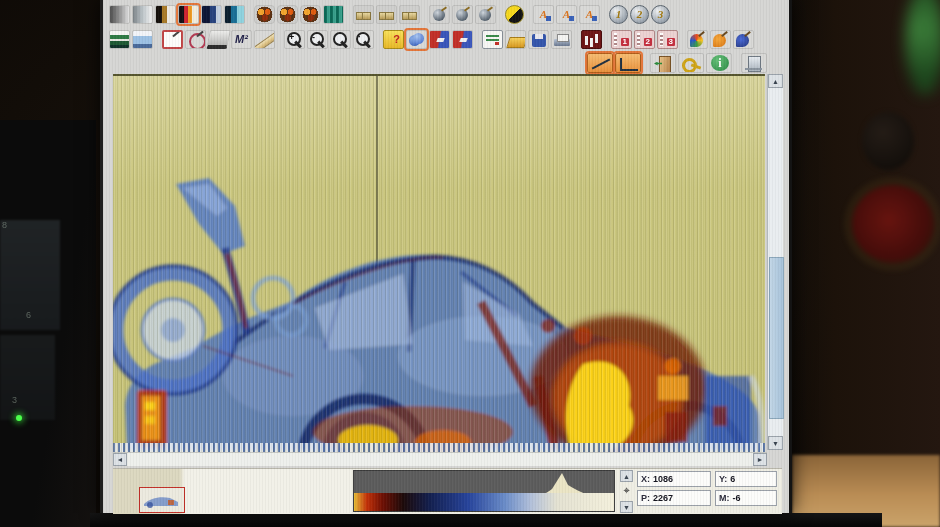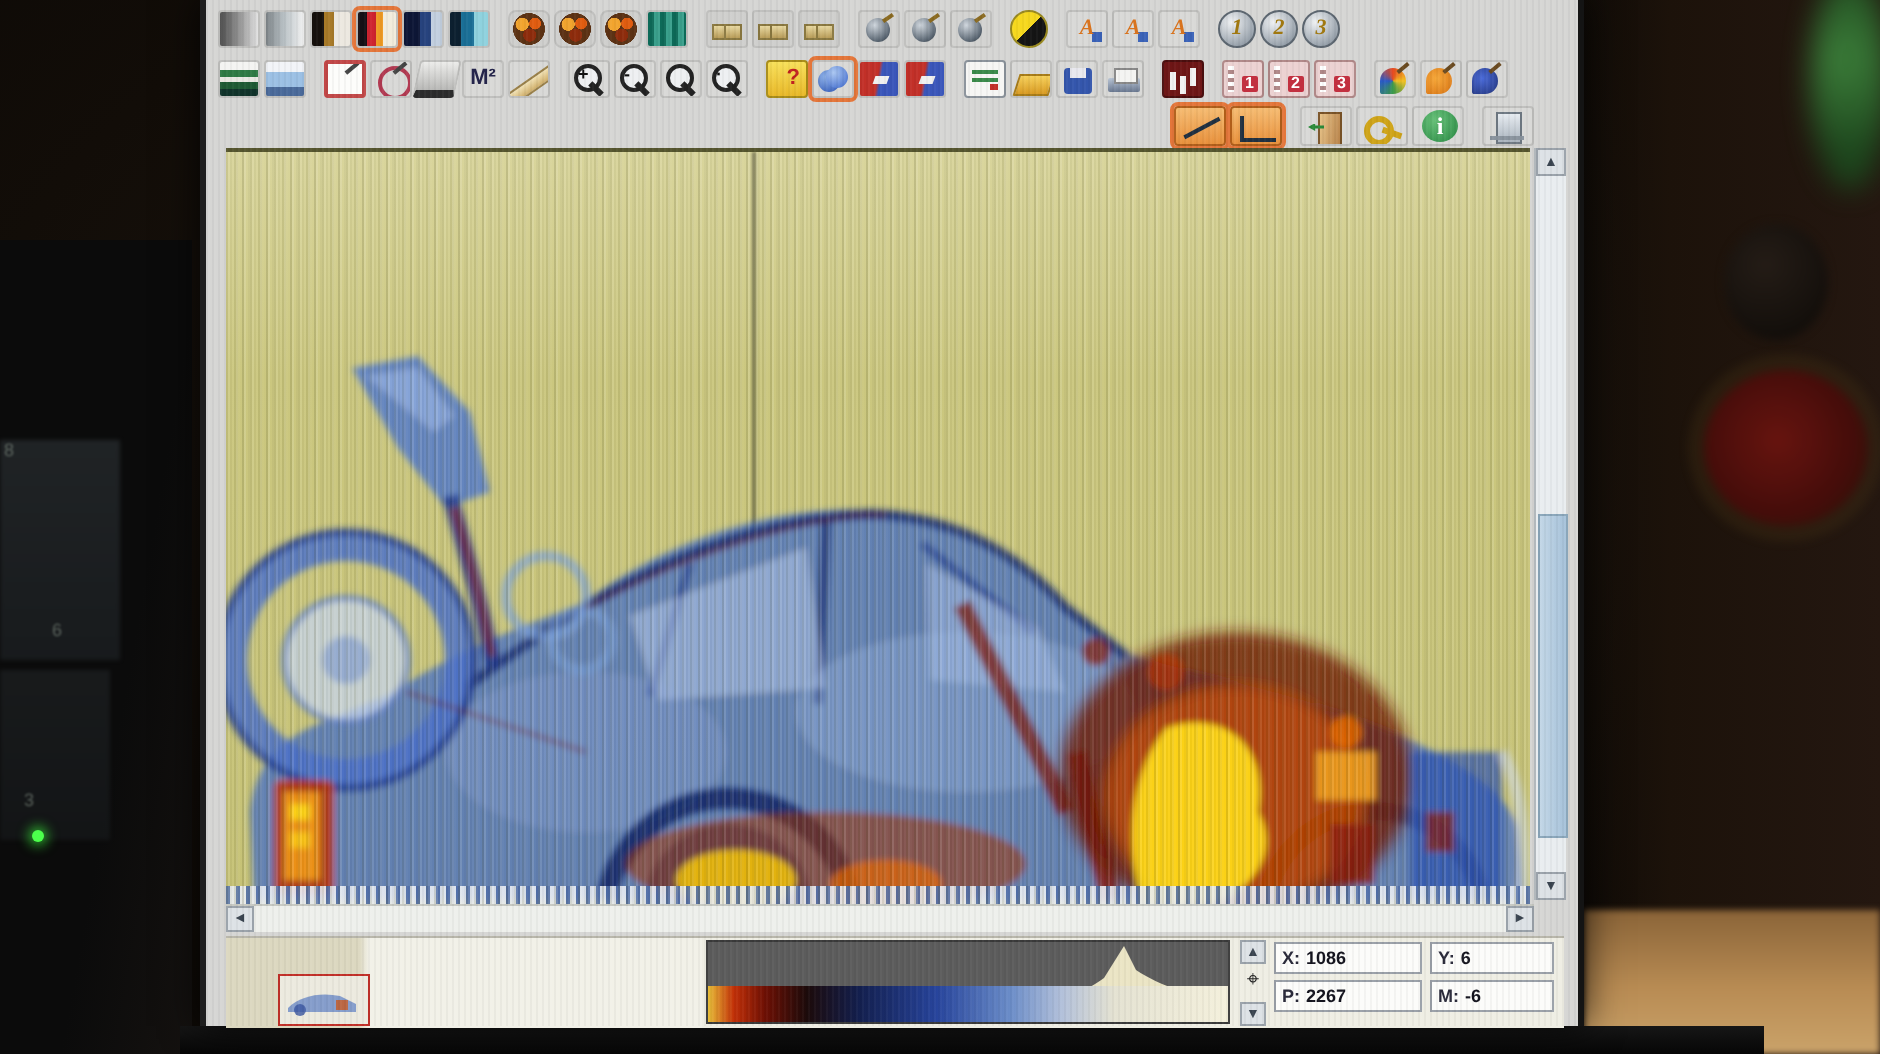--- a/index.html
+++ b/index.html
@@ -67,21 +67,21 @@
   .k-numcircle .tbl{font-family:"Liberation Serif",serif;font-style:italic;color:#a07810;font-size:11px;}
   
   .k-panelg{background:linear-gradient(#f4f4f2 0 25%,#2e7a44 25% 45%,#e8e8e2 45% 60%,#1e5a34 60% 80%,#10332a 80%);}
   .k-panelb{background:linear-gradient(#f2f4f8 0 30%,#9cc0e4 30% 75%,#4a6a9a 75%);}
   .k-rectpen{background:#fdfdfb;border:2px solid #c24848;}
   .k-rectpen:after{content:"";position:absolute;right:1px;top:1px;width:8px;height:2px;background:#444;transform:rotate(-40deg);}
   .k-circlepen{background:#d9d9d7;}
   .k-circlepen:before{content:"";position:absolute;left:3px;top:2px;width:13px;height:13px;border-radius:50%;border:2px solid #b23a52;}
   .k-circlepen:after{content:"";position:absolute;right:1px;top:2px;width:8px;height:2px;background:#444;transform:rotate(-40deg);}
   .k-wipe{background:linear-gradient(#ececea,#b8b8b6);transform:skewX(-12deg);border-bottom:4px solid #2c2c2c;}
-  .k-m2 .tbl{font-size:11px;color:#24244a;}
+  .k-m2 .tbl{font-size:11px;color:#24244a;font-style:italic;}
   .k-ruler{background:#d9d9d7;}
   .k-ruler:before{content:"";position:absolute;left:-2px;top:8px;width:24px;height:5px;background:linear-gradient(#f2e2b4,#cfae6a);border:1px solid #9a8048;transform:rotate(-35deg);}
   .k-zoomin,.k-zoomout,.k-zoom,.k-zoomdot{background:#d9d9d7;}
   .k-zoomin:before,.k-zoomout:before,.k-zoom:before,.k-zoomdot:before{content:"";position:absolute;left:2px;top:1px;width:10px;height:10px;border-radius:50%;border:2px solid #222;background:#eef0f2;}
   .k-zoomin:after,.k-zoomout:after,.k-zoom:after,.k-zoomdot:after{content:"";position:absolute;right:2px;bottom:2px;width:8px;height:3px;background:#222;transform:rotate(45deg);}
   .k-zoomin .tbl,.k-zoomout .tbl,.k-zoomdot .tbl{position:absolute;left:4px;top:2px;font-size:9px;color:#111;}
   .k-help{background:linear-gradient(#f8e05a,#e8b828);border-color:#a88c18;}
   .k-help:after{content:"?";position:absolute;right:3px;top:2px;font-size:11px;font-weight:bold;color:#c02020;}
   .k-cogs{background:#d9d9d7;}
   .k-cogs:before{content:"";position:absolute;left:2px;top:4px;width:11px;height:11px;border-radius:50%;background:radial-gradient(circle at 35% 30%,#8fb2e8,#2a52b4);}

